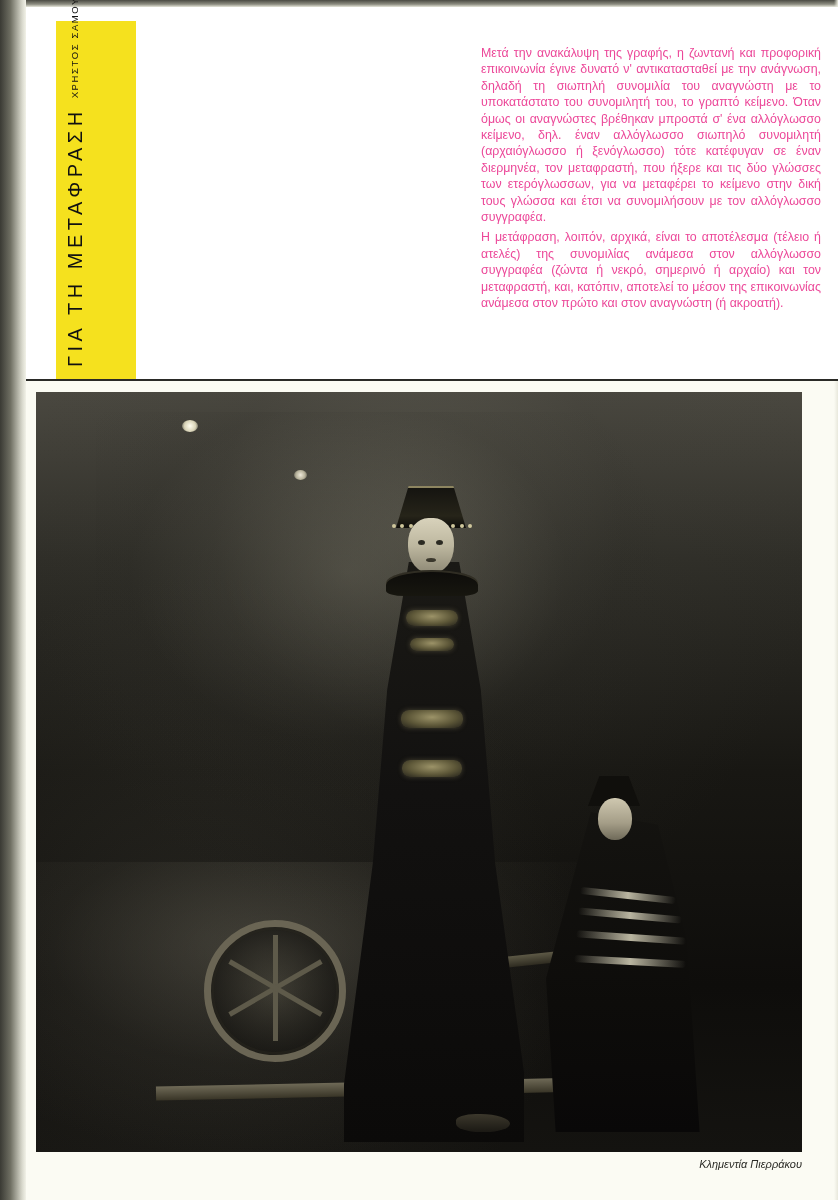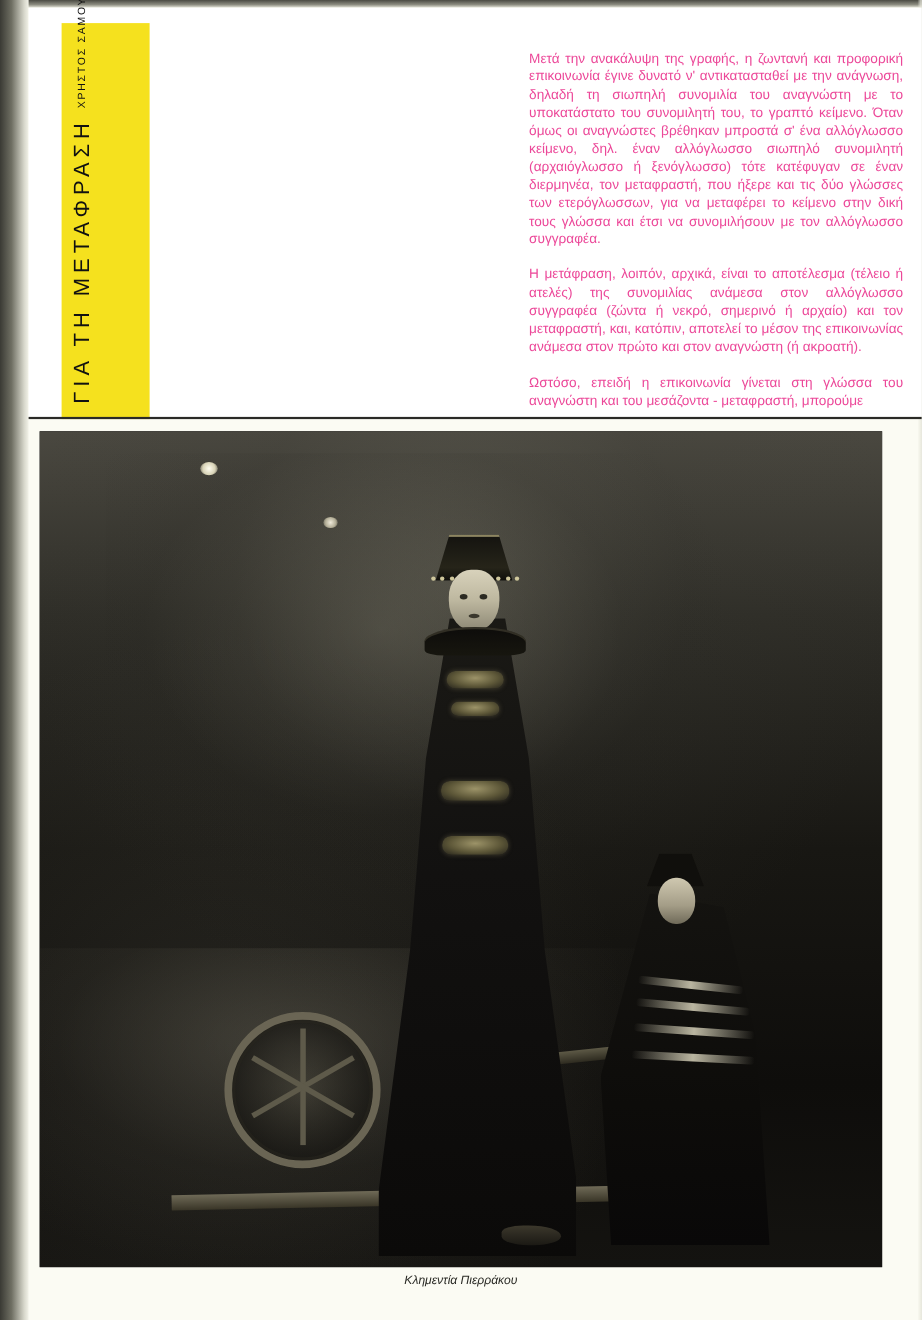--- a/index.html
+++ b/index.html
@@ -100,21 +100,21 @@
     width: 340px;
     font-size: 12.4px;
     line-height: 16.4px;
     color: #ec4899;
     text-align: justify;
   }
   .text-column p {
     margin: 0 0 0 0;
   }
   .text-column p + p {
-    margin-top: 16px;
+    margin-top: 4px;
   }
 
   
   .header-rule {
     position: absolute;
     left: 26px;
     top: 379px;
     width: 812px;
     height: 2px;
     background: #2a2a26;
@@ -362,21 +362,21 @@
     background: linear-gradient(to right, #6a6553, #2f2c21);
     transform: rotate(4deg);
   }
 
   
   .caption {
     position: absolute;
     left: 36px;
     top: 1158px;
     width: 766px;
-    text-align: center;
+    text-align: right;
     font-size: 11px;
     font-style: italic;
     color: #2b2b26;
   }
 
   
   .right-edge {
     position: absolute;
     right: 0; top: 0;
     width: 4px; height: 1200px;
@@ -397,21 +397,20 @@
     <div class="title-block">
       <div class="title-vertical">
         <div class="title-main">ΓΙΑ ΤΗ ΜΕΤΑΦΡΑΣΗ</div>
         <div class="title-sub">ΧΡΗΣΤΟΣ ΣΑΜΟΥΗΛΙΔΗΣ</div>
       </div>
     </div>
 
     <div class="text-column">
       <p>Μετά την ανακάλυψη της γραφής, η ζωντανή και προφορική επικοινωνία έγινε δυνατό ν' αντικατασταθεί με την ανάγνωση, δηλαδή τη σιωπηλή συνομιλία του αναγνώστη με το υποκατάστατο του συνομιλητή του, το γραπτό κείμενο. Όταν όμως οι αναγνώστες βρέθηκαν μπροστά σ' ένα αλλόγλωσσο κείμενο, δηλ. έναν αλλόγλωσσο σιωπηλό συνομιλητή (αρχαιόγλωσσο ή ξενόγλωσσο) τότε κατέφυγαν σε έναν διερμηνέα, τον μεταφραστή, που ήξερε και τις δύο γλώσσες των ετερόγλωσσων, για να μεταφέρει το κείμενο στην δική τους γλώσσα και έτσι να συνομιλήσουν με τον αλλόγλωσσο συγγραφέα.</p>
       <p>Η μετάφραση, λοιπόν, αρχικά, είναι το αποτέλεσμα (τέλειο ή ατελές) της συνομιλίας ανάμεσα στον αλλόγλωσσο συγγραφέα (ζώντα ή νεκρό, σημερινό ή αρχαίο) και τον μεταφραστή, και, κατόπιν, αποτελεί το μέσον της επικοινωνίας ανάμεσα στον πρώτο και στον αναγνώστη (ή ακροατή).</p>
-      <p>Ωστόσο, επειδή η επικοινωνία γίνεται στη γλώσσα του αναγνώστη και του μεσάζοντα - μεταφραστή, μπορούμε</p>
     </div>
 
   </div>
 
   <div class="header-rule"></div>
 
   <div class="photo-frame">
     <div class="photo-inner"></div>
     <div class="back-glow"></div>
     <div class="floor-glow"></div>

